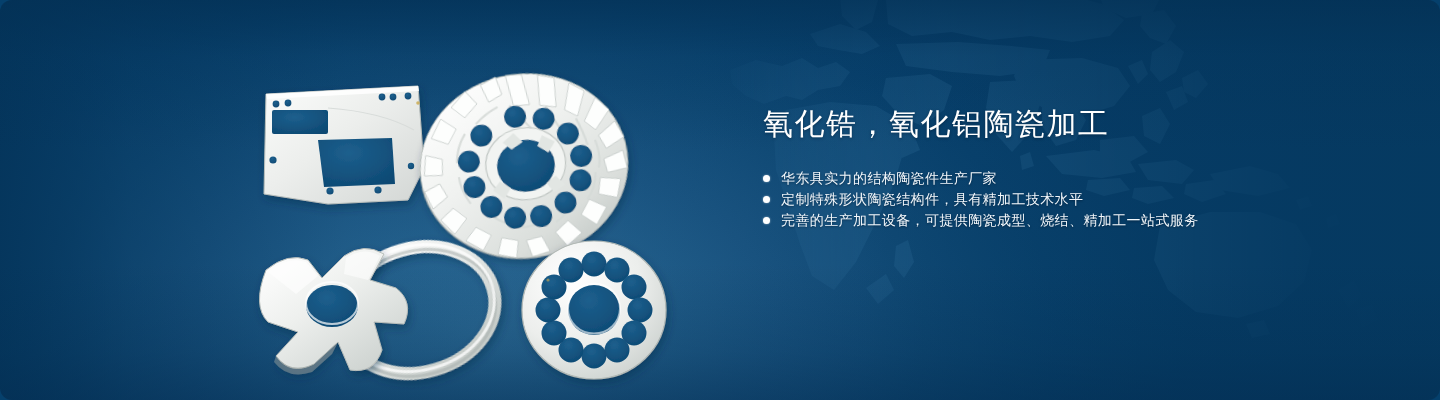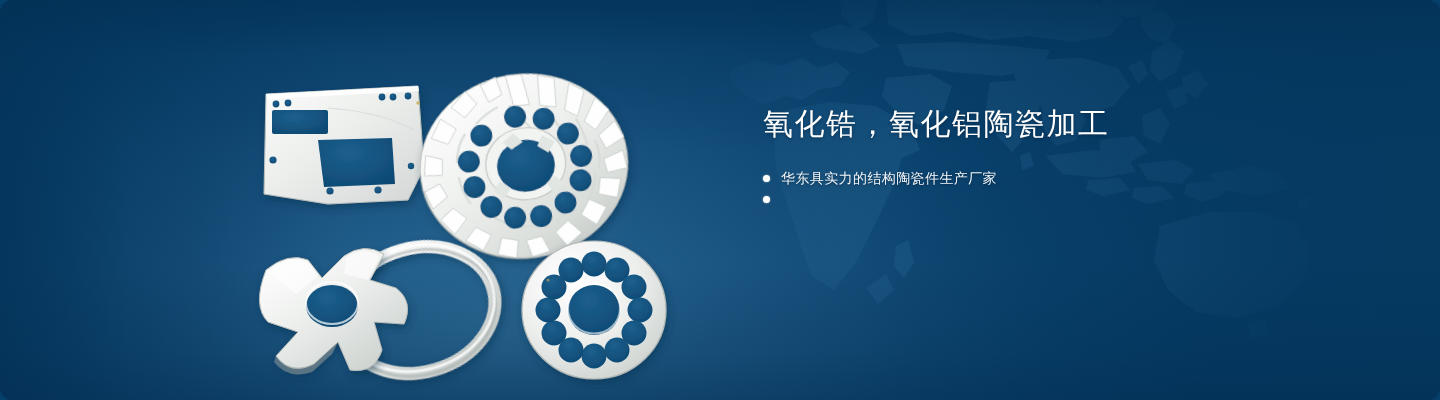--- a/index.html
+++ b/index.html
@@ -328,17 +328,22 @@
 
   <div class="copy">
     <h1 class="headline">氧化锆，氧化铝陶瓷加工</h1>
     <ul class="bullets">
       <li>
         <span class="dot"></span>
         <span class="btext">华东具实力的结构陶瓷件生产厂家</span>
       </li>
       <li>
         <span class="dot"></span>
+        <span class="btext">定制特殊形状陶瓷结构件，具有精加工技术水平</span>
+      </li>
+      <li>
+        <span class="dot"></span>
+        <span class="btext">完善的生产加工设备，可提供陶瓷成型、烧结、精加工一站式服务</span>
       </li>
     </ul>
   </div>
 
 </div>
 
 </body></html>

